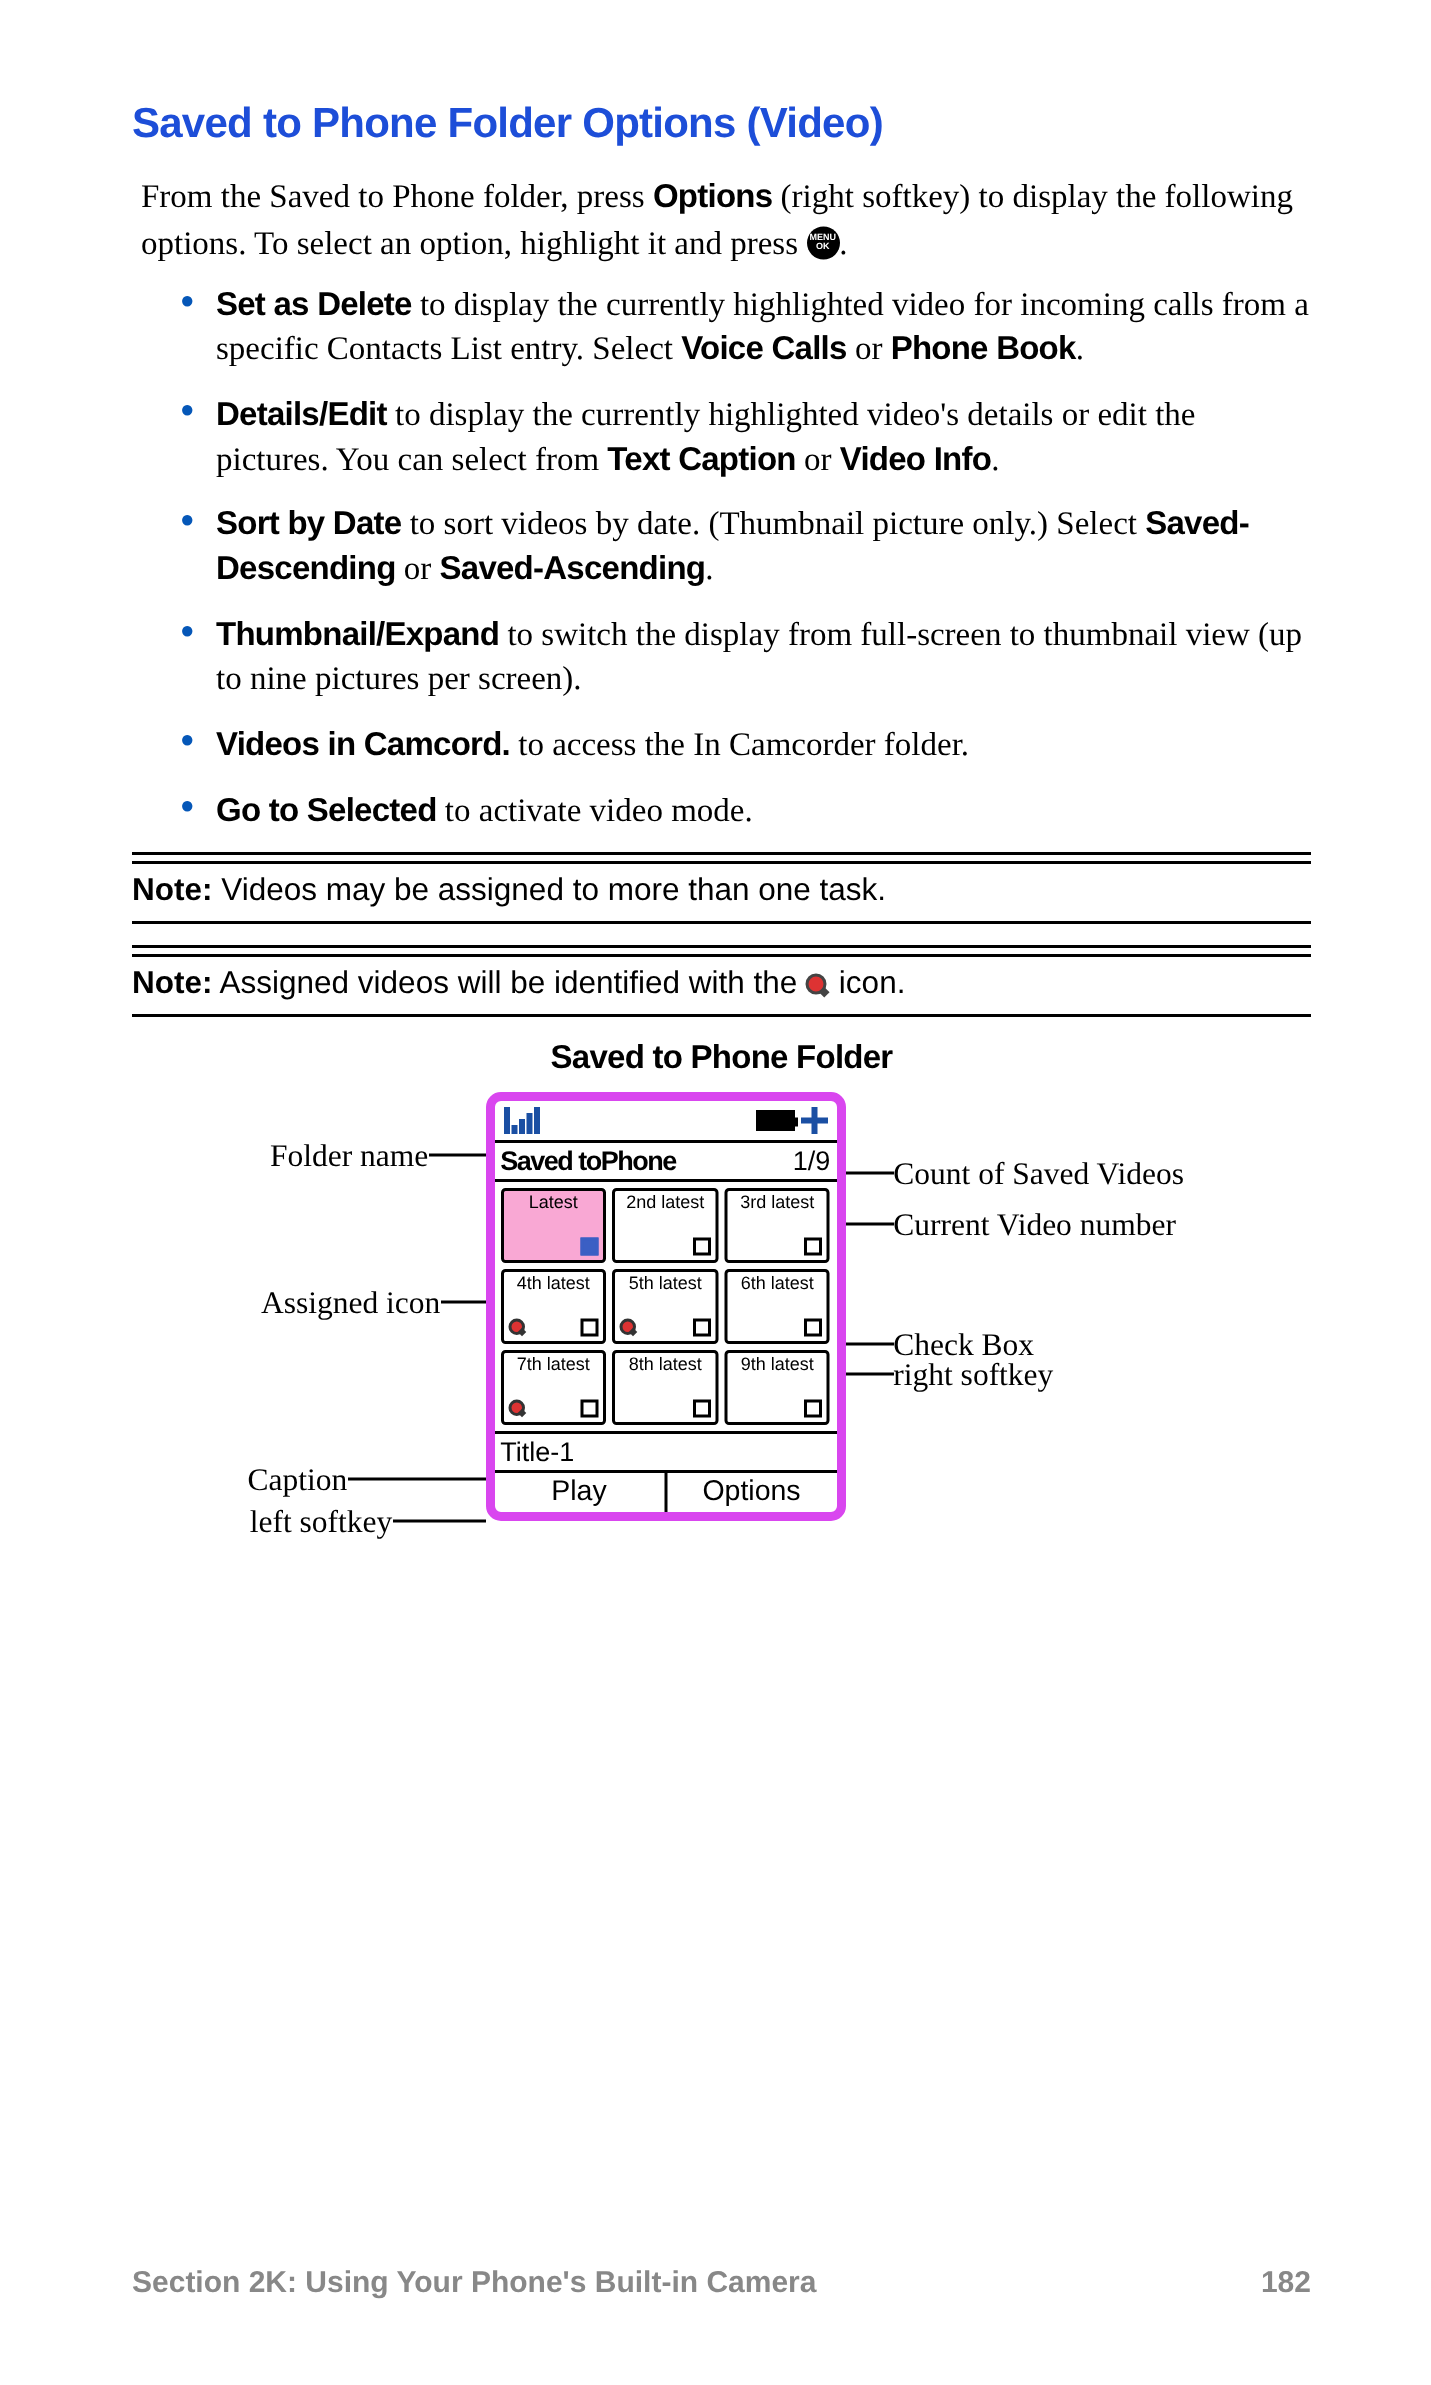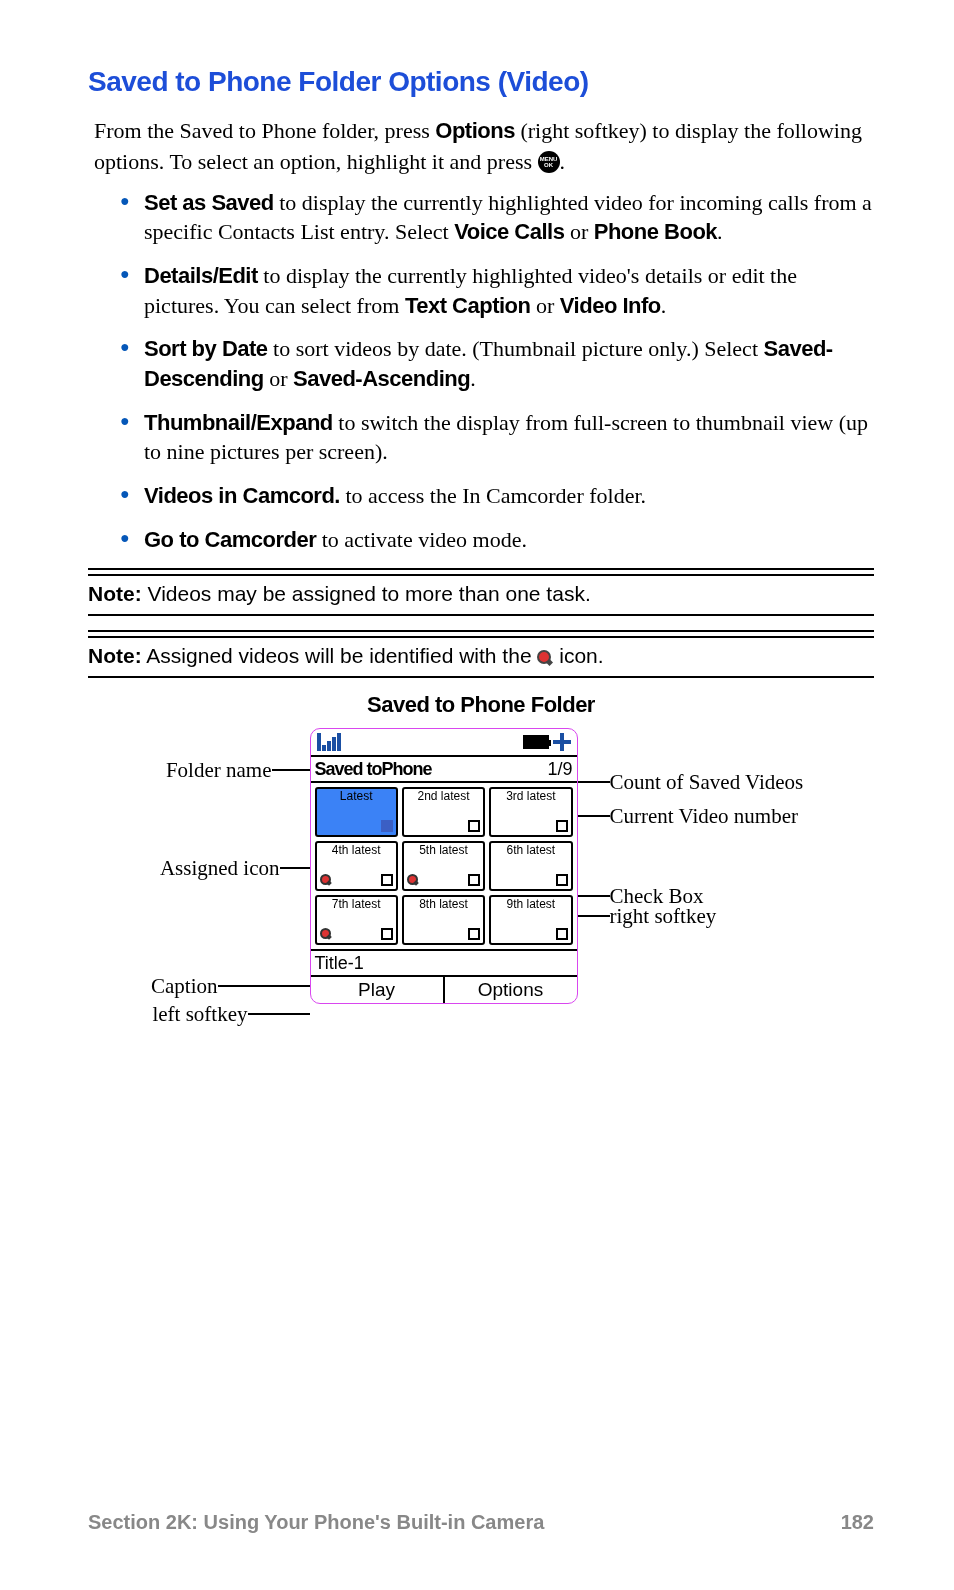--- a/index.html
+++ b/index.html
@@ -118,22 +118,22 @@
     font-family: Liberation Serif, serif;
     font-size: 21px;
     display: flex;
     flex-direction: column;
   }
   .callouts-left { align-items: flex-end; text-align: right; }
   .callouts-right { align-items: flex-start; text-align: left; }
   .cl { display: flex; align-items: center; height: 20px; }
   .cl .line { border-top: 2px solid #000; display: inline-block; }
   .phone {
-    width: 268px;
-    border: 1px solid #d946ef;
+    width: 240px;
+    border: 6px solid #d946ef;
     border-radius: 10px;
     font-family: Arial, Helvetica, sans-serif;
     background: #fff;
   }
   .statusbar {
     display: flex;
     justify-content: space-between;
     align-items: center;
     padding: 2px 6px;
     height: 26px;
@@ -168,21 +168,21 @@
   .thumb {
     border: 2px solid #000;
     border-radius: 3px;
     height: 50px;
     position: relative;
     font-size: 12px;
     line-height: 11px;
     text-align: center;
     padding-top: 2px;
   }
-  .thumb.sel { background: #3b82f6; }
+  .thumb.sel { background: #f9a8d4; }
   .thumb .chk {
     position: absolute; right: 3px; bottom: 3px;
     width: 12px; height: 12px; border: 2px solid #000;
   }
   .thumb.sel .chk { background: #3b5fc4; border-color: #3b5fc4; }
   .thumb .asg {
     position: absolute; left: 3px; bottom: 3px;
     width: 12px; height: 12px;
   }
   .thumb .asg::before {
@@ -230,36 +230,36 @@
 
 <p class="intro">
   <span>From the Saved to Phone folder, press </span><span class="bold">Options</span><span> (right softkey) to display the following options.  To select an option, highlight it and press </span><span class="menu-ok">
       <span>MENU</span>
       <span>OK</span>
     </span><span>.</span>
 </p>
 
 <ul class="options">
   <li class="bullet">
-    <span class="bold">Set as Saved</span><span> to display the currently highlighted video for incoming calls from a specific Contacts List entry. Select </span><span class="bold">Voice Calls</span><span> or </span><span class="bold">Phone Book</span><span>.</span>
+    <span class="bold">Set as Delete</span><span> to display the currently highlighted video for incoming calls from a specific Contacts List entry. Select </span><span class="bold">Voice Calls</span><span> or </span><span class="bold">Phone Book</span><span>.</span>
   </li>
   <li class="bullet">
     <span class="bold">Details/Edit</span><span> to display the currently highlighted video's details or edit the pictures.  You can select from </span><span class="bold">Text Caption</span><span> or </span><span class="bold">Video Info</span><span>.</span>
   </li>
   <li class="bullet">
     <span class="bold">Sort by Date</span><span> to sort videos by date. (Thumbnail picture only.) Select </span><span class="bold">Saved-Descending</span><span> or </span><span class="bold">Saved-Ascending</span><span>.</span>
   </li>
   <li class="bullet">
     <span class="bold">Thumbnail/Expand</span><span> to switch the display from full-screen to thumbnail view (up to nine pictures per screen).</span>
   </li>
   <li class="bullet">
     <span class="bold">Videos in Camcord.</span><span> to access the In Camcorder folder.</span>
   </li>
   <li class="bullet">
-    <span class="bold">Go to Camcorder</span><span> to activate video mode.</span>
+    <span class="bold">Go to Selected</span><span> to activate video mode.</span>
   </li>
 </ul>
 
 <div class="note-sep"></div>
 <div class="note-block">
   <span class="label">Note:</span><span> Videos may be assigned to more than one task.</span>
 </div>
 <div class="note-sep"></div>
 <div class="note-block">
   <span class="label">Note:</span><span> Assigned videos will be identified with the </span><span class="assigned-icon-inline"></span><span> icon.</span>

